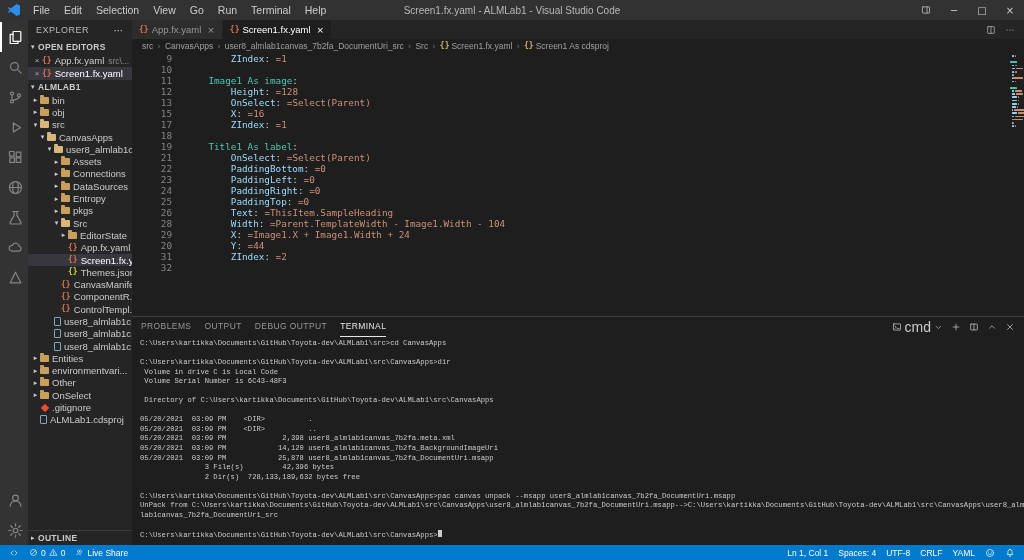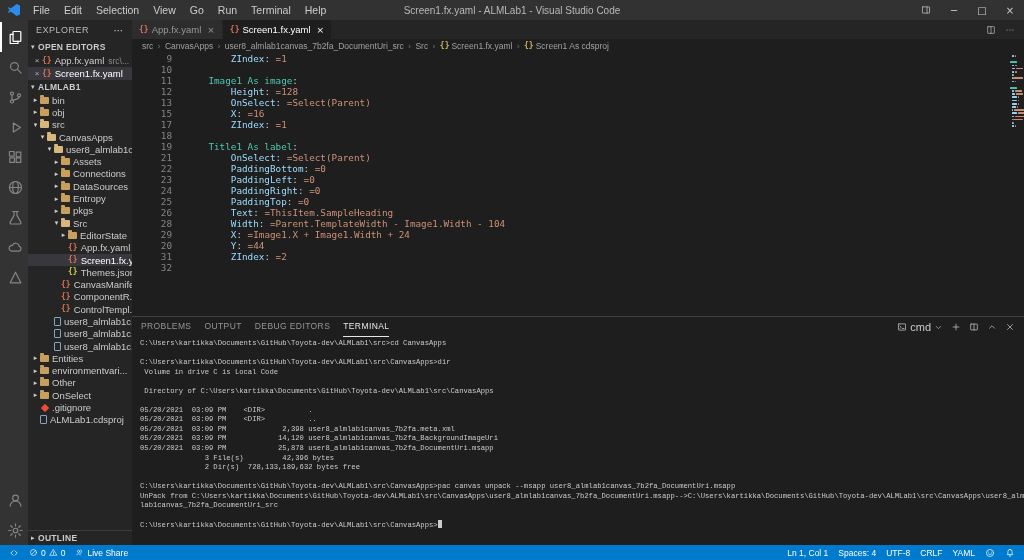--- a/index.html
+++ b/index.html
@@ -70,21 +70,21 @@
   .tok-val{color:var(--tok-val,#ce9178)}
   .tok-p{color:#cccccc}
   .minimap{width:17px;flex:0 0 auto;padding-top:2px;overflow:hidden;opacity:.95}
   .mm-line{display:flex;height:2.2px;margin:0 0 1px 2px;gap:1px;overflow:hidden}
   .mm-seg{height:1.7px;border-radius:.5px;flex:0 0 auto}
   
   .panel{height:228px;flex:0 0 auto;border-top:1px solid #404040;display:flex;flex-direction:column;background:#1e1e1e}
   .panel-header{height:20px;display:flex;align-items:center;padding:0 9px;flex:0 0 auto}
   .panel-tab{font-size:8.5px;color:#969696;margin-right:13px;letter-spacing:.4px;height:19px;line-height:19px;border-bottom:1px solid transparent}
   .panel-tab.active{color:#e7e7e7;border-bottom-color:#e7e7e7}
-  .panel-actions{margin-left:auto;display:flex;align-items:center;gap:8px;color:#cccccc;font-size:11px}
+  .panel-actions{margin-left:auto;display:flex;align-items:center;gap:8px;color:#cccccc;font-size:14px}
   .pa-shell{display:flex;align-items:center;gap:3px}
   .terminal{flex:1;overflow:hidden;font-family:"Liberation Mono",monospace;font-size:7.2px;line-height:9.55px;padding:2px 0 0 8px;color:#cccccc}
   .term-line{white-space:pre;height:9.55px}
   .cursor{display:inline-block;width:4px;height:7.5px;background:#cccccc;vertical-align:-1px}
   
   .statusbar{height:15px;background:var(--statusbar-bg,#007acc);display:flex;align-items:center;color:#ffffff;font-size:8.5px;flex:0 0 auto;padding:0 4px}
   .sb-item{display:flex;align-items:center;gap:3px;padding:0 5px;height:100%}
   .sb-right{margin-left:auto;display:flex;align-items:center}
 </style>
 </head>
@@ -614,21 +614,21 @@
               <span class="mm-seg" style="width: 0.9px; background: rgb(206, 145, 120);"></span>
             </div>
             <div class="mm-line"></div>
           </div>
       </div>
       <div class="panel">
         <div class="panel-header">
           <div id="panel-tabs" style="display:flex">
               <span class="panel-tab">PROBLEMS</span>
               <span class="panel-tab">OUTPUT</span>
-              <span class="panel-tab">DEBUG EDITORS</span>
+              <span class="panel-tab">DEBUG OUTPUT</span>
               <span class="panel-tab active">TERMINAL</span>
             </div>
           <div class="panel-actions">
             <span class="pa-shell">
               <span class="svgi sm">
                   <svg viewBox="0 0 24 24">
                     <rect x="3.5" y="4.5" width="17" height="15" rx="1"></rect>
                     <path d="M7 9.5l3 3-3 3M12.5 15.5H17"></path>
                   </svg>
                 </span>
@@ -660,20 +660,21 @@
                   <path d="M6 6l12 12M18 6L6 18"></path>
                 </svg>
               </span>
           </div>
         </div>
         <div id="terminal" class="terminal">
             <div class="term-line">C:\Users\kartikka\Documents\GitHub\Toyota-dev\ALMLab1\src&gt;cd CanvasApps</div>
             <div class="term-line"></div>
             <div class="term-line">C:\Users\kartikka\Documents\GitHub\Toyota-dev\ALMLab1\src\CanvasApps&gt;dir</div>
             <div class="term-line"> Volume in drive C is Local Code</div>
+            <div class="term-line"> Volume Serial Number is 6C43-48F3</div>
             <div class="term-line"></div>
             <div class="term-line"> Directory of C:\Users\kartikka\Documents\GitHub\Toyota-dev\ALMLab1\src\CanvasApps</div>
             <div class="term-line"></div>
             <div class="term-line">05/20/2021  03:09 PM    &lt;DIR&gt;          .</div>
             <div class="term-line">05/20/2021  03:09 PM    &lt;DIR&gt;          ..</div>
             <div class="term-line">05/20/2021  03:09 PM             2,398 user8_almlab1canvas_7b2fa.meta.xml</div>
             <div class="term-line">05/20/2021  03:09 PM            14,120 user8_almlab1canvas_7b2fa_BackgroundImageUri</div>
             <div class="term-line">05/20/2021  03:09 PM            25,878 user8_almlab1canvas_7b2fa_DocumentUri.msapp</div>
             <div class="term-line">               3 File(s)         42,396 bytes</div>
             <div class="term-line">               2 Dir(s)  728,133,189,632 bytes free</div>

